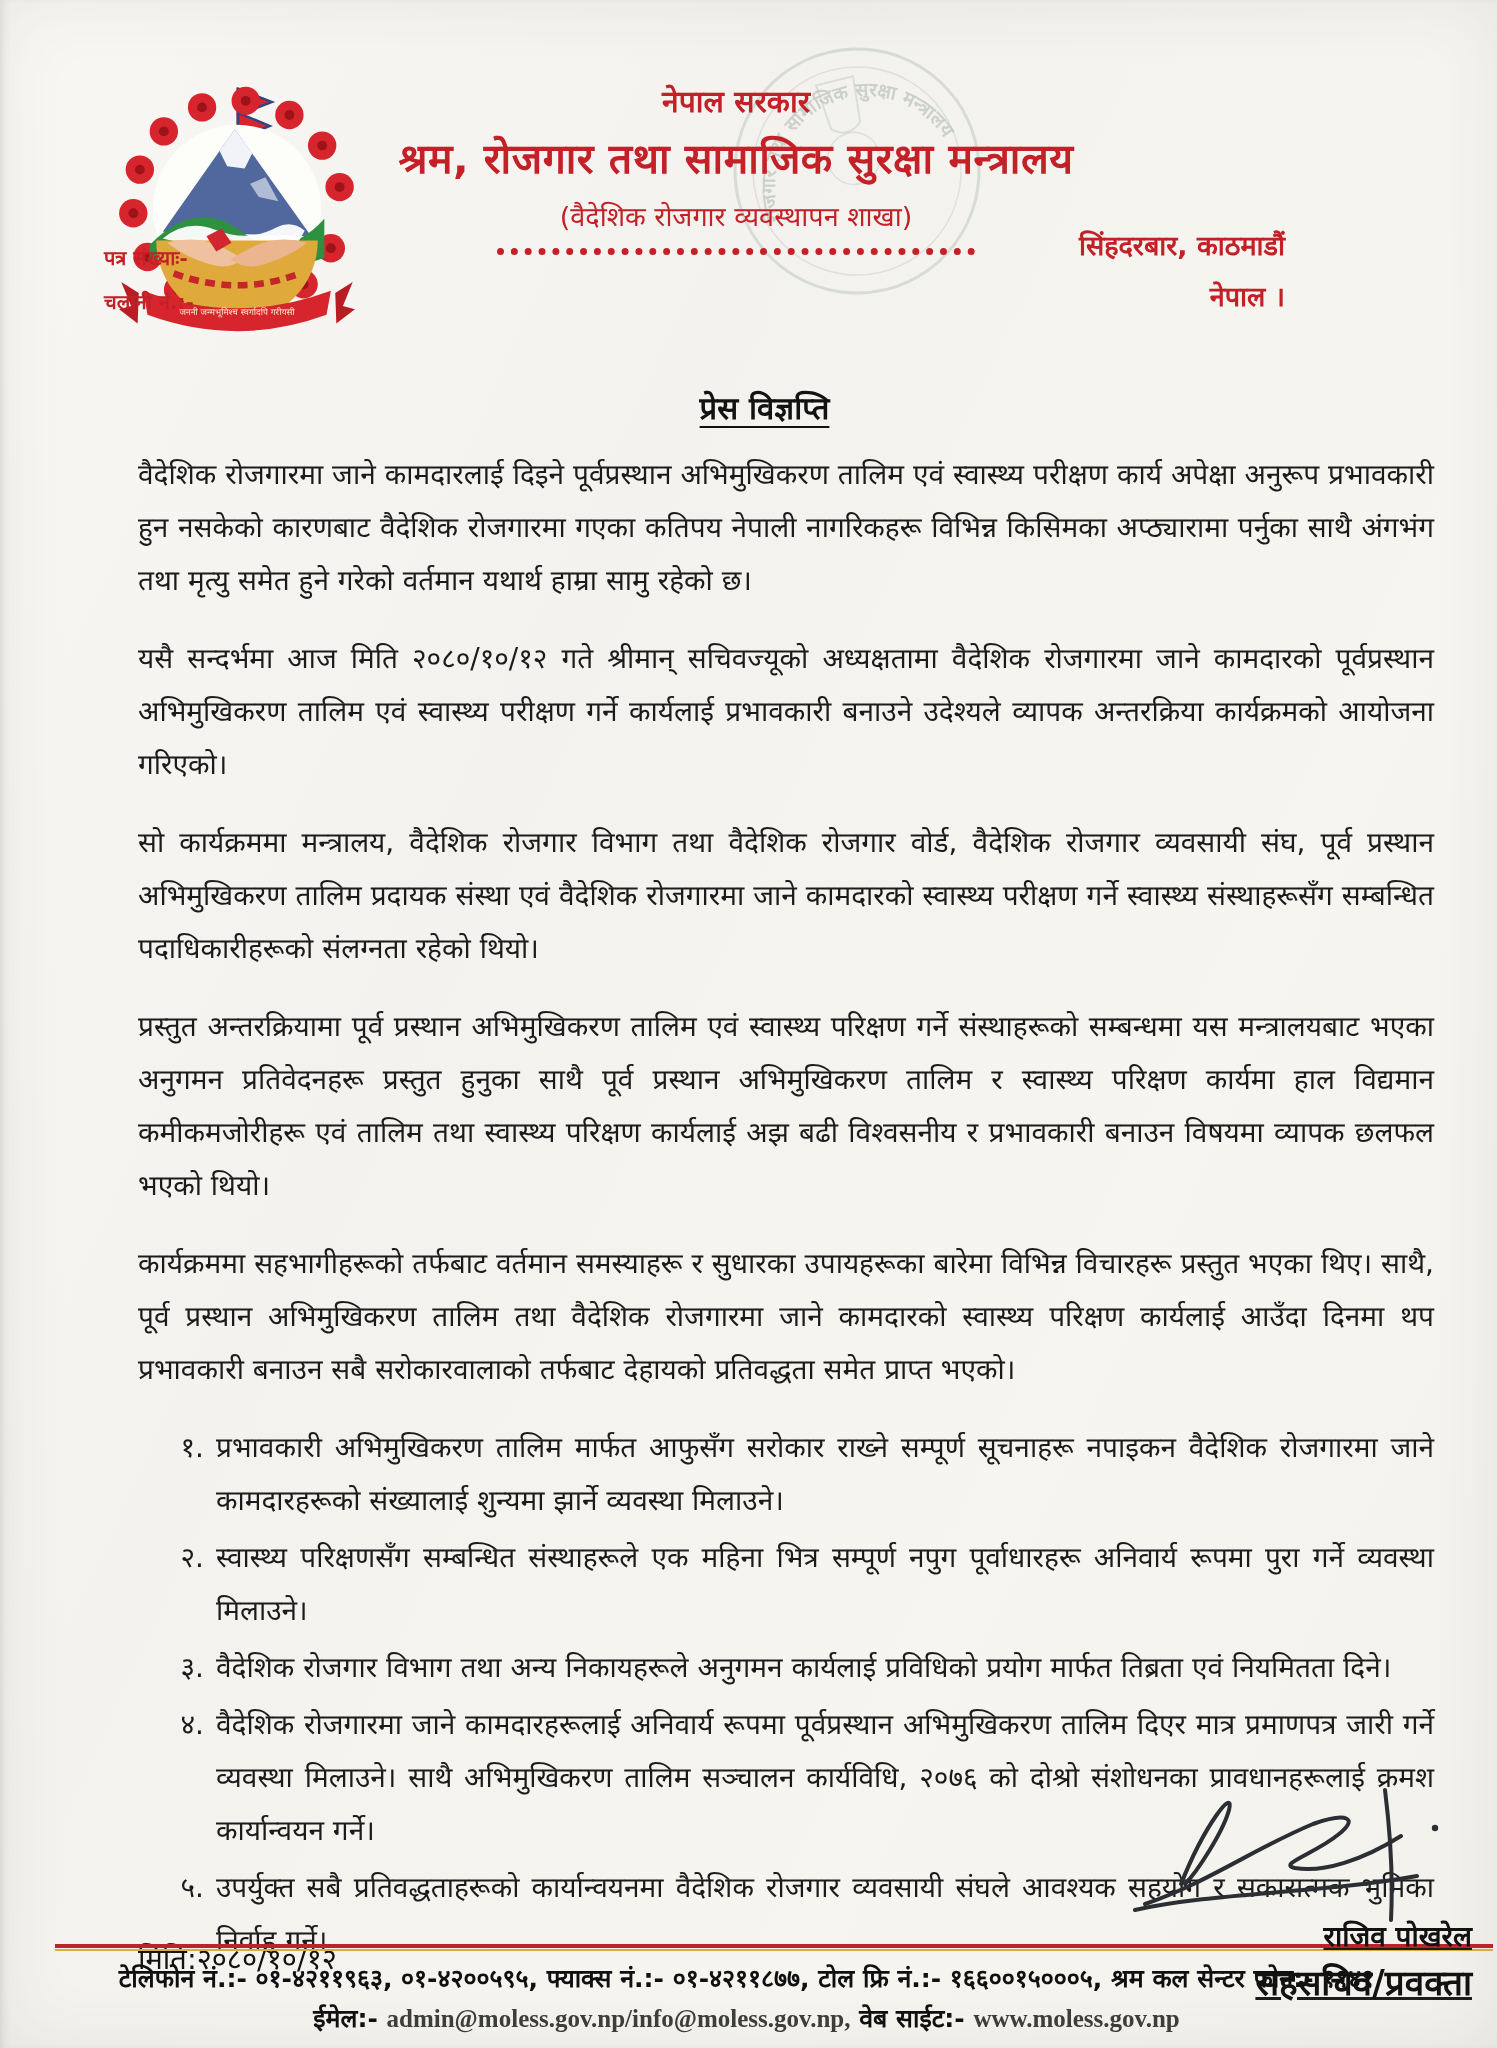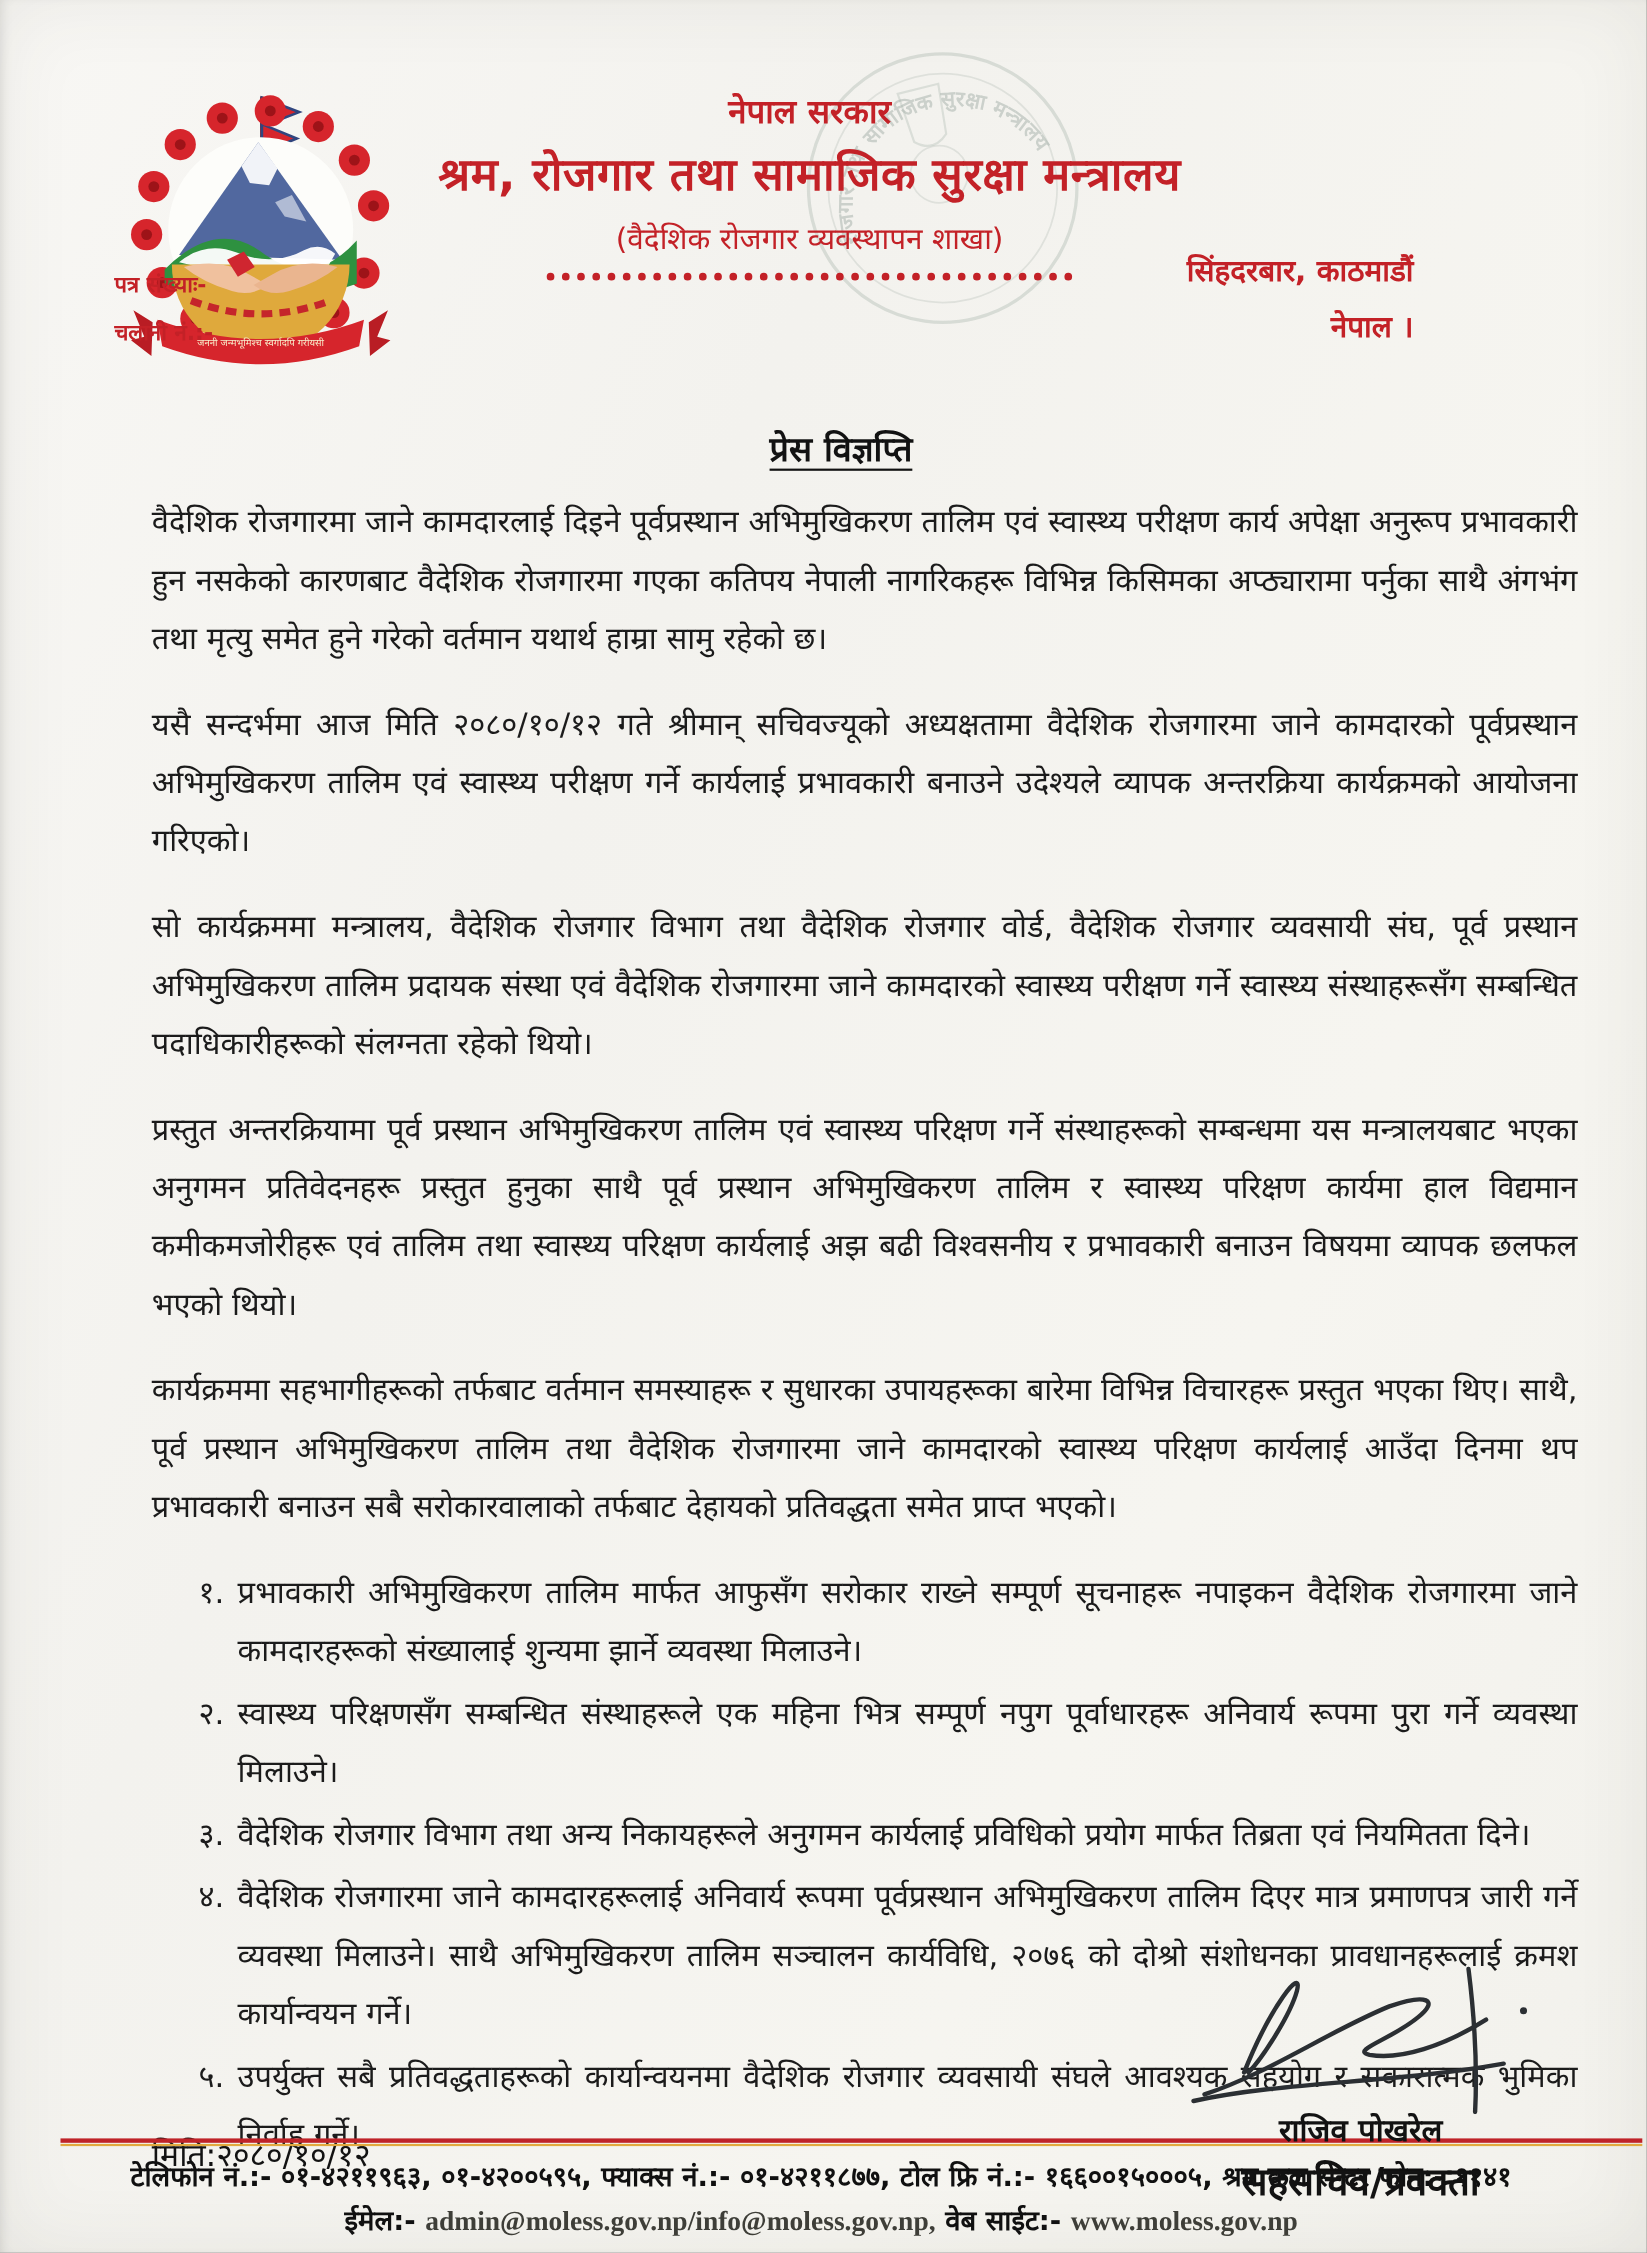--- a/index.html
+++ b/index.html
@@ -37,21 +37,21 @@
               text-decoration:underline; text-underline-offset:7px; text-decoration-thickness:2px;padding-left:32px; }
   .content{ position:absolute; top:448px; left:138px; width:1296px;
             font-size:28px; line-height:53px; text-align:justify; color:#1b1b1b; }
   .para{ margin-bottom:25px; }
   .commitments{ margin-top:2px; }
   .item{ display:flex; padding-left:34px; margin-bottom:4px; }
   .item .num{ flex:0 0 44px; text-align:right; padding-right:12px; }
   .item .itext{ flex:1; text-align:justify; }
 
   
-  .sig-block{ position:absolute; left:1052px; top:1772px; width:370px; text-align:center; z-index:3; }
+  .sig-block{ position:absolute; left:1102px; top:1772px; width:370px; text-align:right; z-index:3;text-decoration:underline; }
   .sig-svg{ display:block; margin:0 auto; width:340px; height:150px; }
   .sig-name{ font-size:28px; font-weight:bold; color:#121212; margin-top:-6px; }
   .sig-designation{ font-size:35px; font-weight:bold; color:#121212; margin-top:4px; }
   .date-line{ position:absolute; left:138px; top:1938px; font-size:29px; font-weight:normal; color:#121212; }
 
   
   .footer{ position:absolute; left:0; right:4px; bottom:0; height:104px; }
   .footer-rule{ margin-left:55px; height:4px; background:#bf2329; position:relative; }
   .footer-rule::after{ content:""; position:absolute; left:0; right:0; top:5px; height:2px; background:#e2a93e; }
   .f-line1{ text-align:center; font-weight:bold; font-size:25px; color:#101010; margin-top:12px; }

